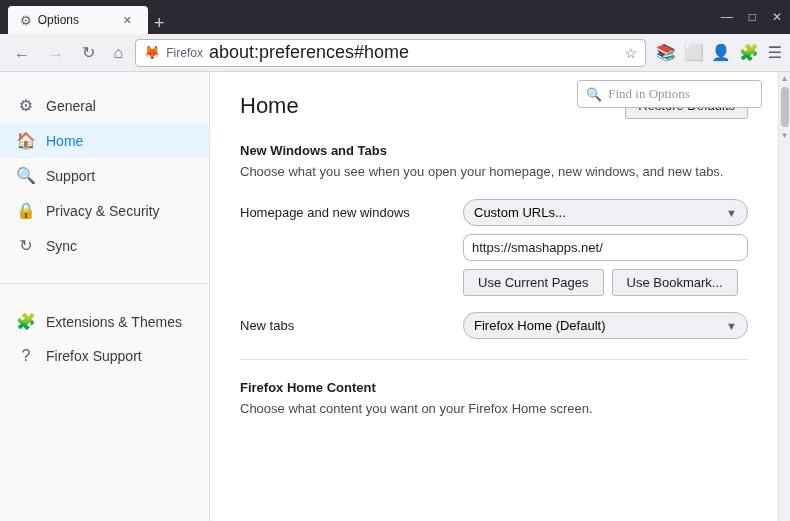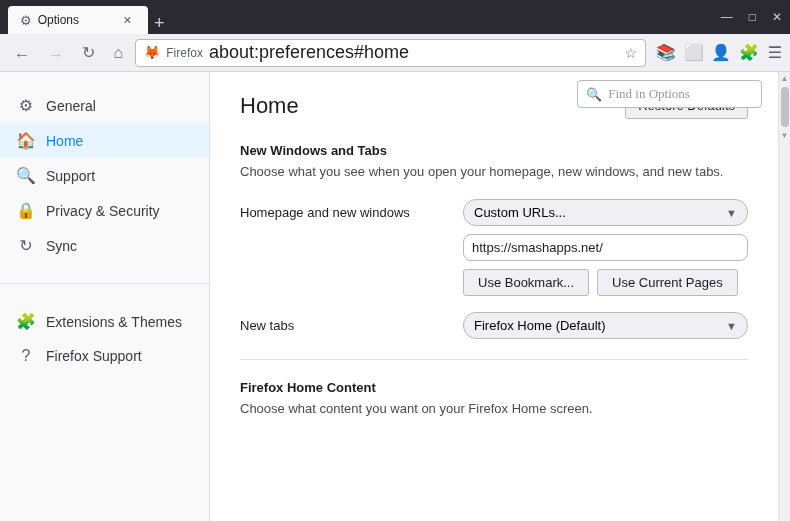--- a/index.html
+++ b/index.html
@@ -418,22 +418,22 @@
 
     <div class="setting-row">
       <div class="setting-label">Homepage and new windows</div>
       <div class="setting-control">
         <div class="dropdown-select">
           <span>Custom URLs...</span>
           <span class="dropdown-arrow">▼</span>
         </div>
         <input type="text" class="url-input" value="https://smashapps.net/" style="">
         <div class="btn-row">
+          <button class="action-btn">Use Current Pages</button>
           <button class="action-btn">Use Bookmark...</button>
-          <button class="action-btn">Use Current Pages</button>
         </div>
       </div>
     </div>
 
     <div class="setting-row">
       <div class="setting-label">New tabs</div>
       <div class="setting-control">
         <div class="dropdown-select">
           <span>Firefox Home (Default)</span>
           <span class="dropdown-arrow">▼</span>

